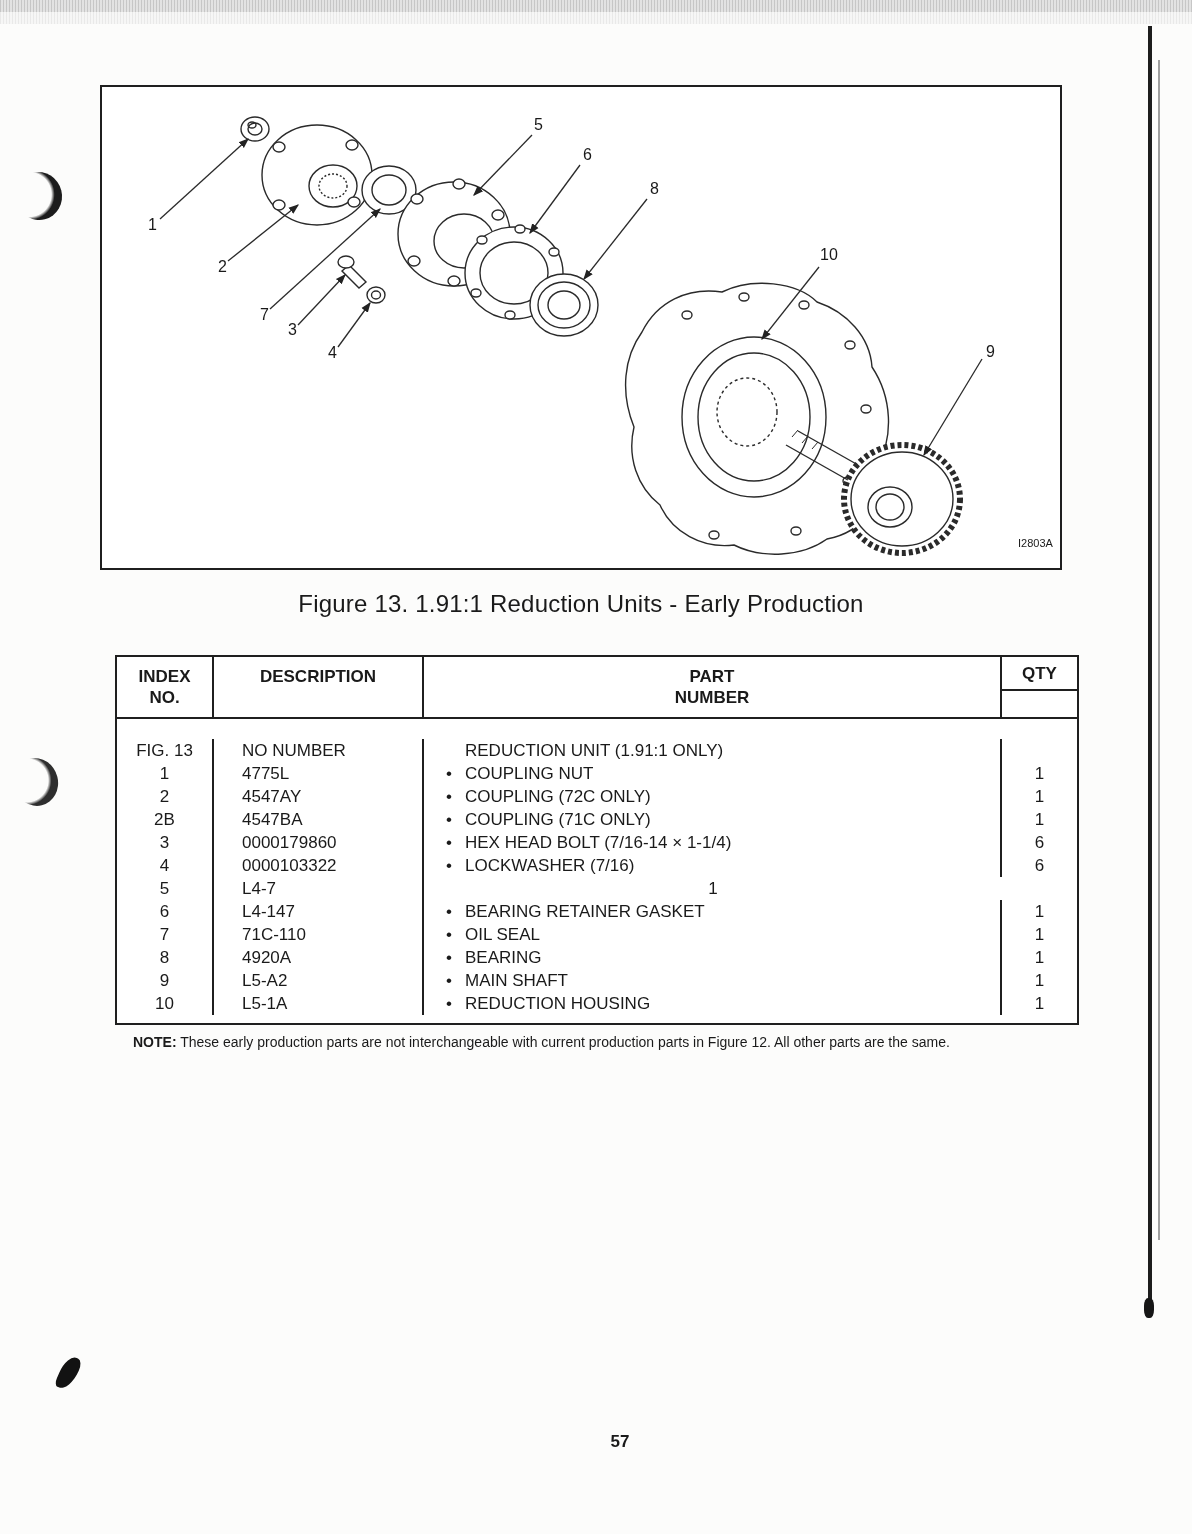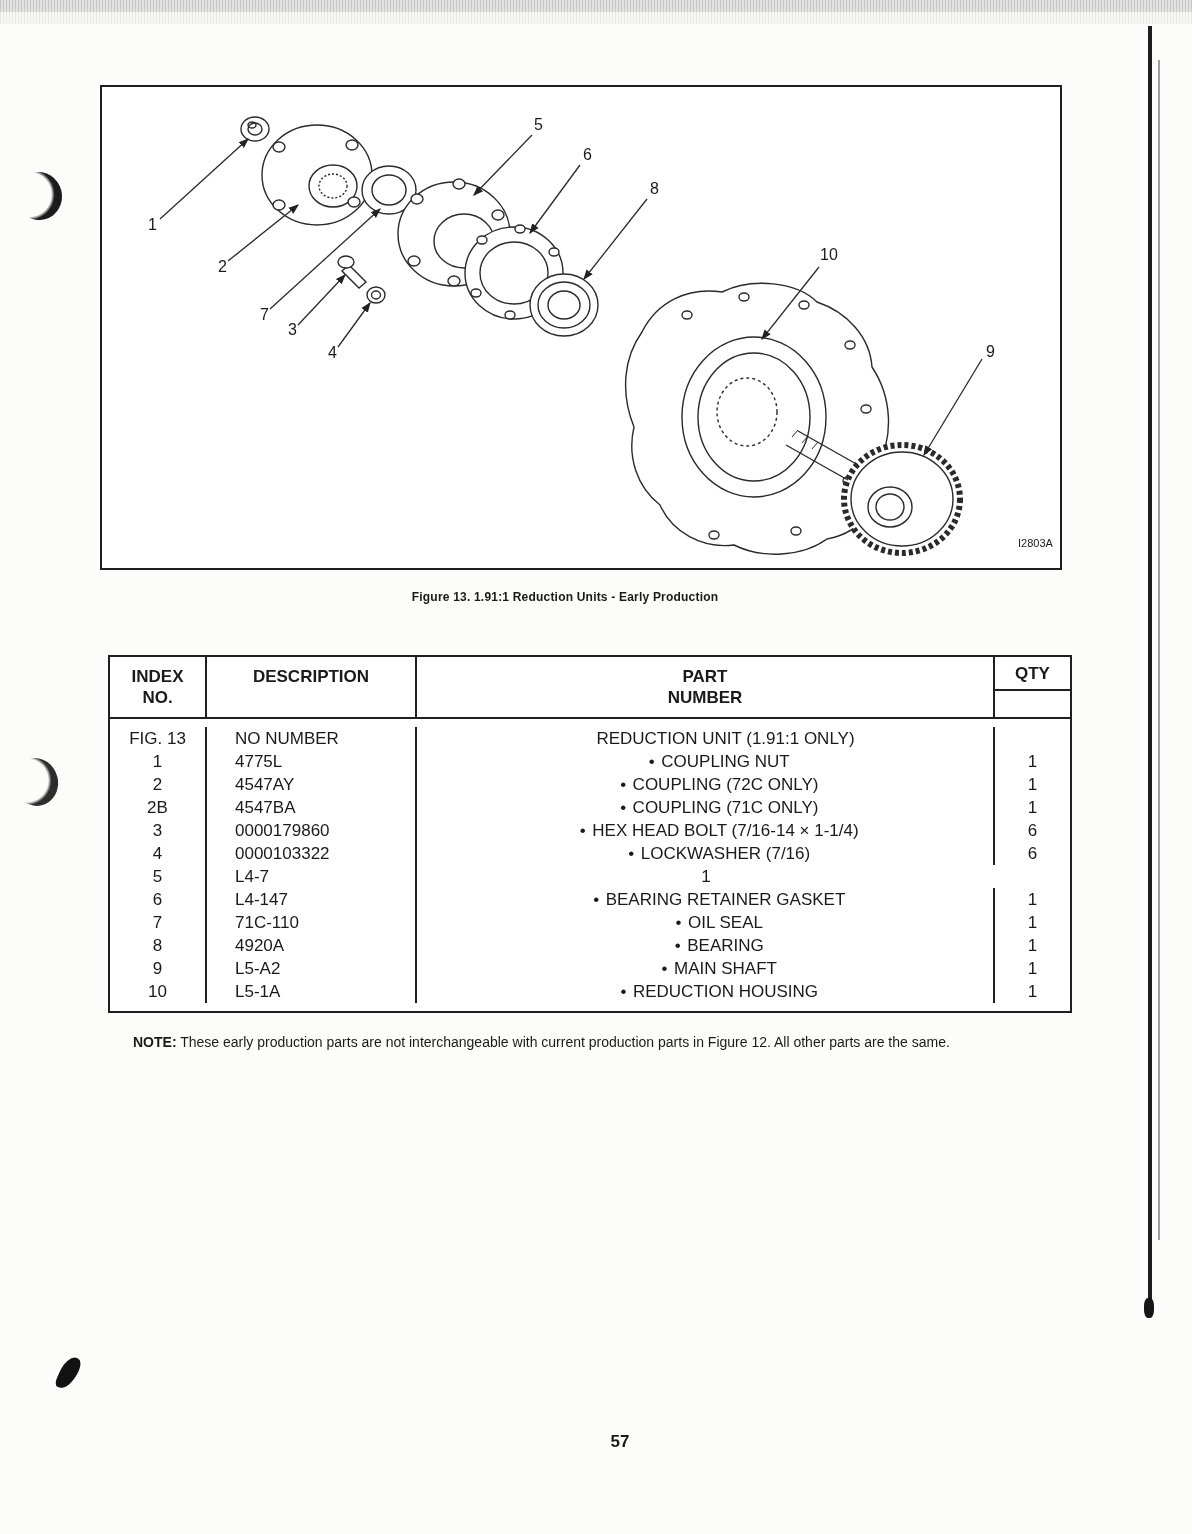--- a/index.html
+++ b/index.html
@@ -49,51 +49,51 @@
     position:absolute; left:1144px; top:1298px; width:10px; height:20px;
     background:#161616; border-radius:40%;
   }
 
   
   .diagram-box {
     position:absolute; left:100px; top:85px; width:962px; height:485px;
     border:2px solid #1f1f1f; background:#fff;
   }
   .figure-caption {
-    position:absolute; left:84px; top:590px; width:962px;
-    text-align:center; font-size:12px; font-weight:bold;
+    position:absolute; left:100px; top:590px; width:962px;
+    text-align:center; font-size:24px; font-weight:normal;
     letter-spacing:.2px;
   }
 
   
   .ptable {
-    position:absolute; left:108px; top:655px; width:964px;
+    position:absolute; left:115px; top:655px; width:964px;
     border:2px solid #1f1f1f; background:#fff;
   }
   .tr, .thead {
     display:grid;
     grid-template-columns:97px 210px 578px 1fr;
   }
   .thead { border-bottom:2px solid #1f1f1f; min-height:62px; }
   .th {
     font-weight:bold; font-size:17px; line-height:1.25;
     padding-top:9px; text-align:center;
   }
   .th-desc { text-align:center; }
   .th-qty { padding-top:6px; }
   .qty-underline { border-bottom:2px solid #1f1f1f; margin-top:5px; }
   .col-line { border-right:2px solid #1f1f1f; }
-  .tbody { padding:8px 0 8px 0; }
+  .tbody { padding:8px 0 8px 0;margin-top:12px; }
   .td {
     font-size:17px; line-height:23px; height:23px;
     white-space:nowrap; overflow:visible;
   }
   .td-index { text-align:center; }
   .td-part  { padding-left:28px; }
-  .td-desc  { padding-left:22px;text-align:center; }
+  .td-desc  { padding-left:22px; }
   .td-qty   { text-align:center; }
   .bullet { display:inline-block; width:19px; }
 
   
   .note {
     position:absolute; left:133px; top:1032px; width:948px;
     font-size:14px; line-height:1.5;
   }
   .note b { font-weight:bold; }
   .page-number {

